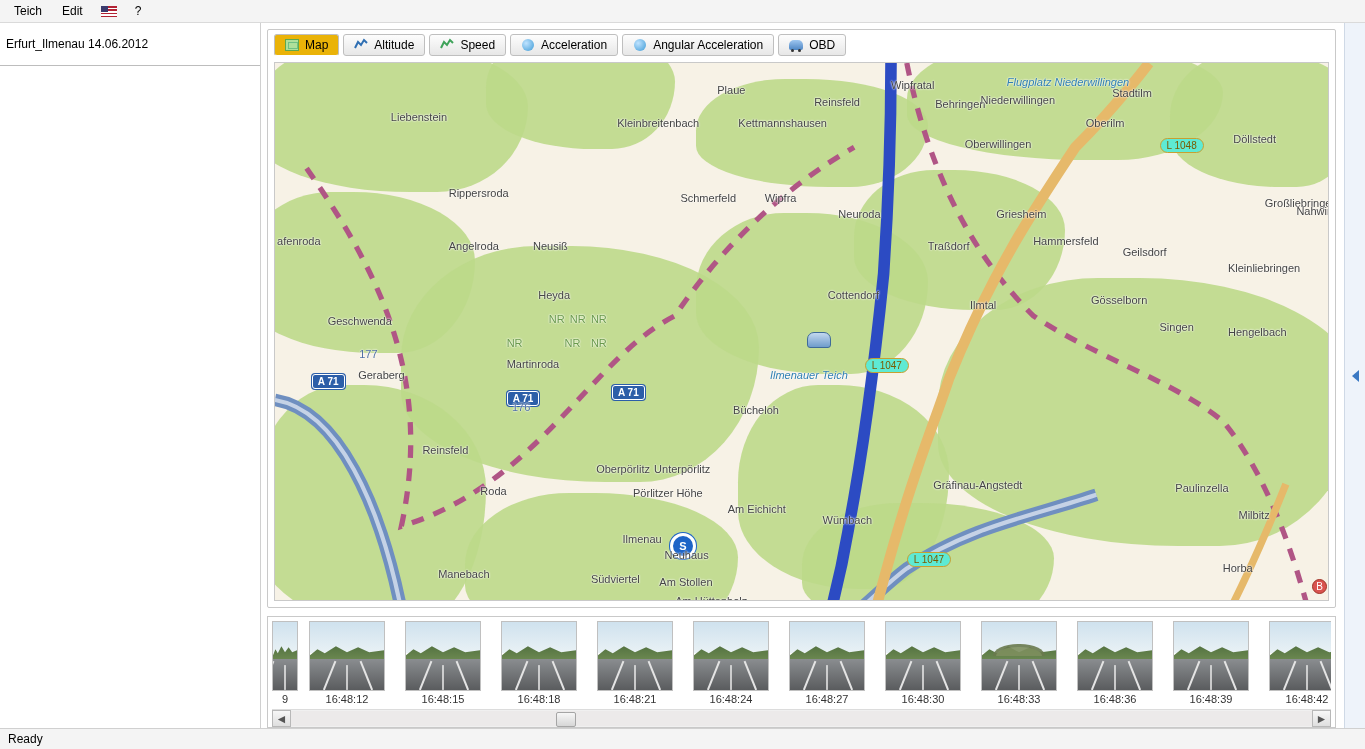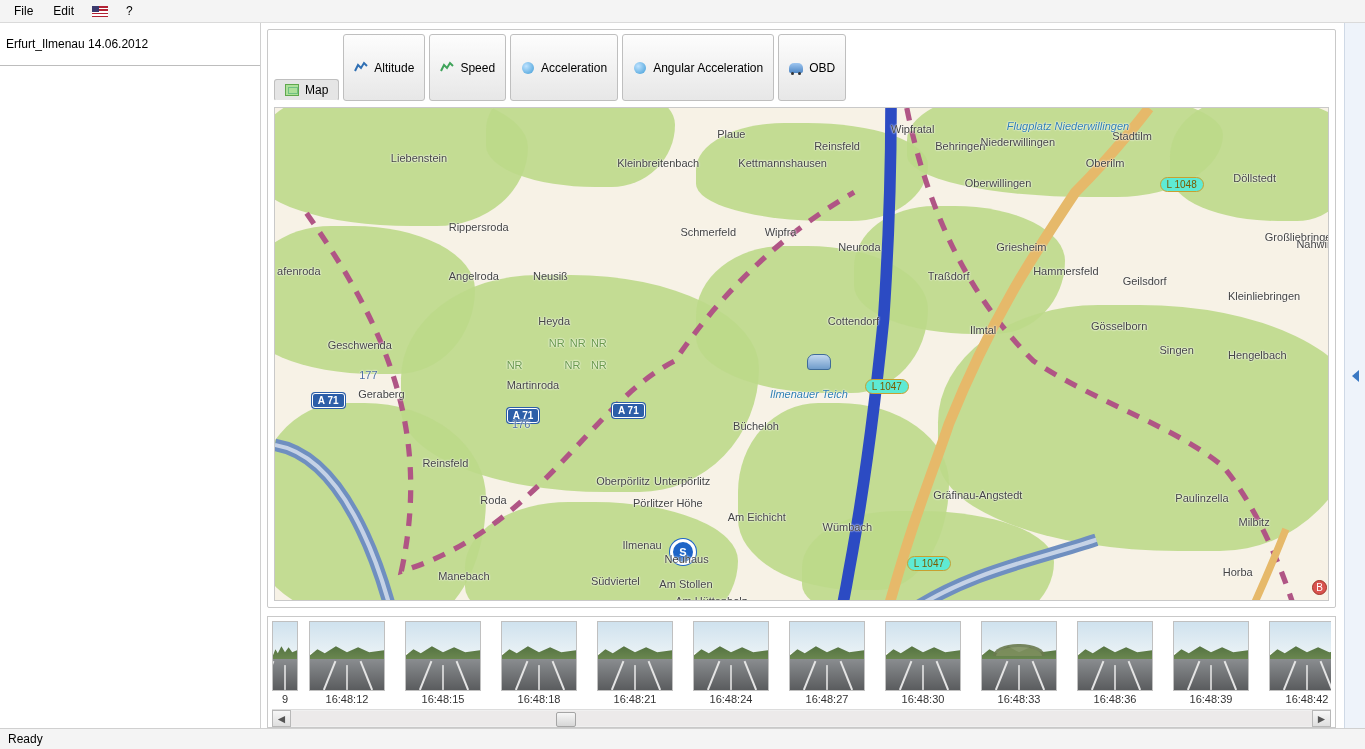--- a/index.html
+++ b/index.html
@@ -17,21 +17,21 @@
 
   .main { flex:1; display:flex; flex-direction:column; min-width:0; }
   .content { flex:1; display:flex; min-width:0; }
   .content-inner { flex:1; display:flex; flex-direction:column; padding:6px 8px 0 6px; min-width:0; }
 
   
   .tab-panel { border:1px solid #c9c9c9; background:#fff; border-radius:2px; padding:6px; display:flex; flex-direction:column; flex:1; min-height:0; }
   .tabs { display:flex; gap:4px; margin-top:-2px; margin-bottom:6px; }
   .tab { display:flex; align-items:center; gap:6px; padding:3px 10px; border:1px solid #bfbfbf; border-radius:3px;
          background:linear-gradient(#fdfdfd,#e7e7e7); cursor:default; font-size:12px; }
-  .tab.active { background:#e5e5e5; border-bottom-color:#fff; position:relative; z-index:2;margin-top:45px; }
+  .tab.active { background:#eab308; border-bottom-color:#fff; position:relative; z-index:2; }
   .tab .ico { width:14px; height:14px; display:flex; align-items:center; justify-content:center; }
 
   
   .ico-map { width:14px; height:10px; background:#aee09a; border:1px solid #5fa84d; position:relative; }
   .ico-map::after { content:''; position:absolute; left:2px; top:2px; width:8px; height:5px; border:1px solid #4a7; opacity:.6; }
   .ico-chart { width:14px; height:12px; position:relative; }
   .ico-chart svg { position:absolute; inset:0; }
   .ico-accel { width:12px; height:12px; border-radius:50%; background:radial-gradient(circle at 35% 35%, #bfe3ff, #3e9bd6); }
   .ico-obd { width:16px; height:10px; border-radius:5px 5px 2px 2px; background:linear-gradient(#9ec6f0,#4e86c4); position:relative; }
   .ico-obd::before, .ico-obd::after { content:''; position:absolute; bottom:-2px; width:3px; height:3px; background:#333; border-radius:50%; }
@@ -73,21 +73,21 @@
   .right-gutter .tri { width:0; height:0; border-top:6px solid transparent; border-bottom:6px solid transparent; border-right:7px solid #3a78c3; }
 
   .statusbar { height:20px; border-top:1px solid #d0d0d0; display:flex; align-items:center; padding:0 8px; background:#f4f4f4; }
 </style>
 </head>
 <body>
 
 <div class="app">
 
   <div class="menubar">
-    <div class="menu-item">File</div>
+    <div class="menu-item">Teich</div>
     <div class="menu-item">Edit</div>
     <div class="flag"></div>
     <div class="menu-item">?</div>
   </div>
 
   <div class="body">
 
     <div class="sidebar">
       <div class="sidebar-list">
         <div class="sidebar-entry selected">

